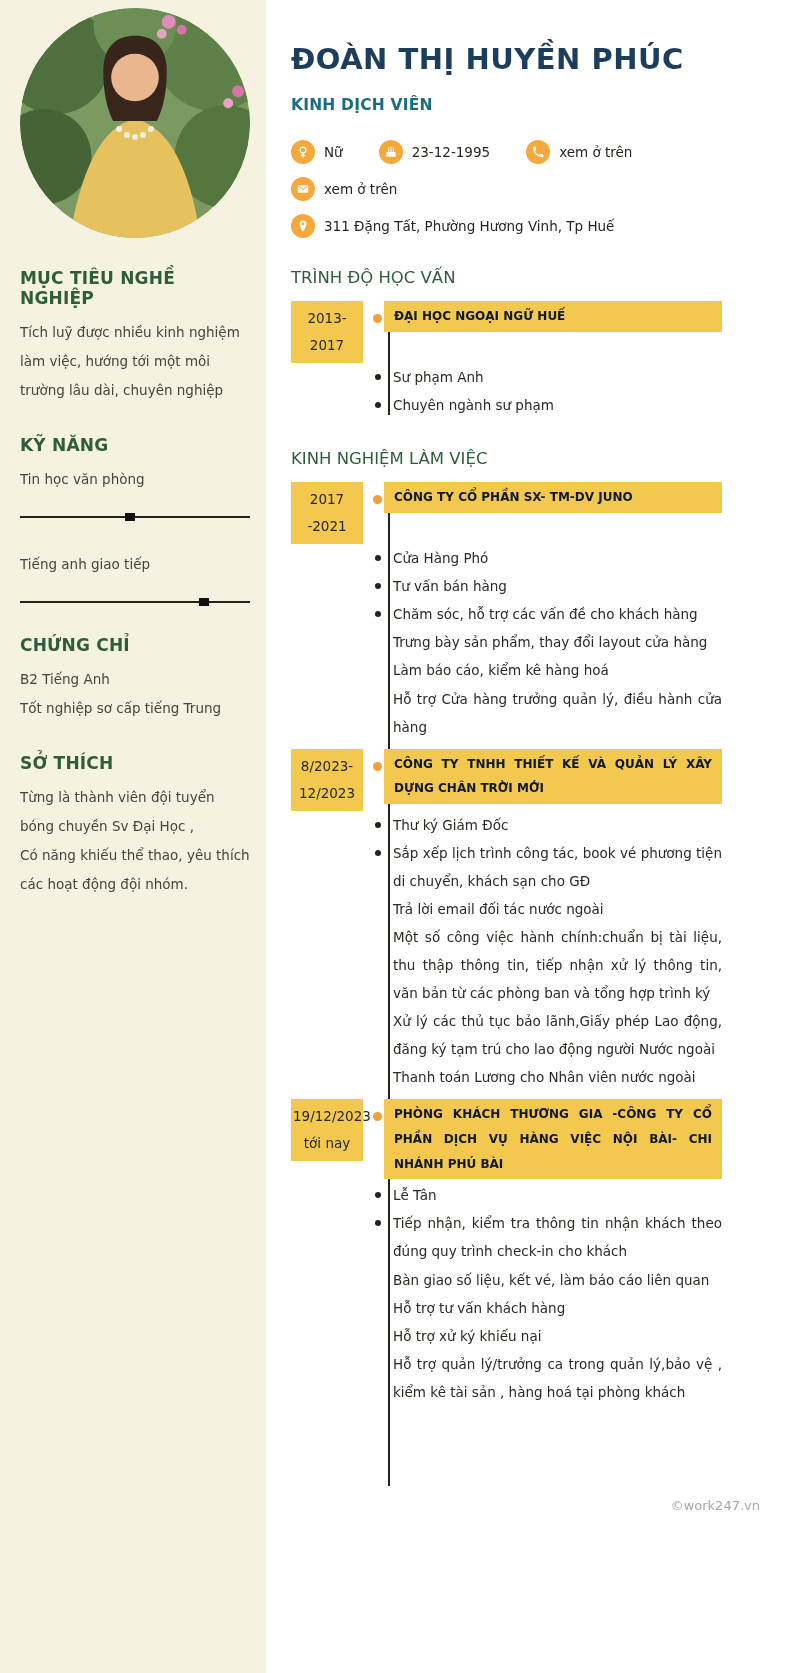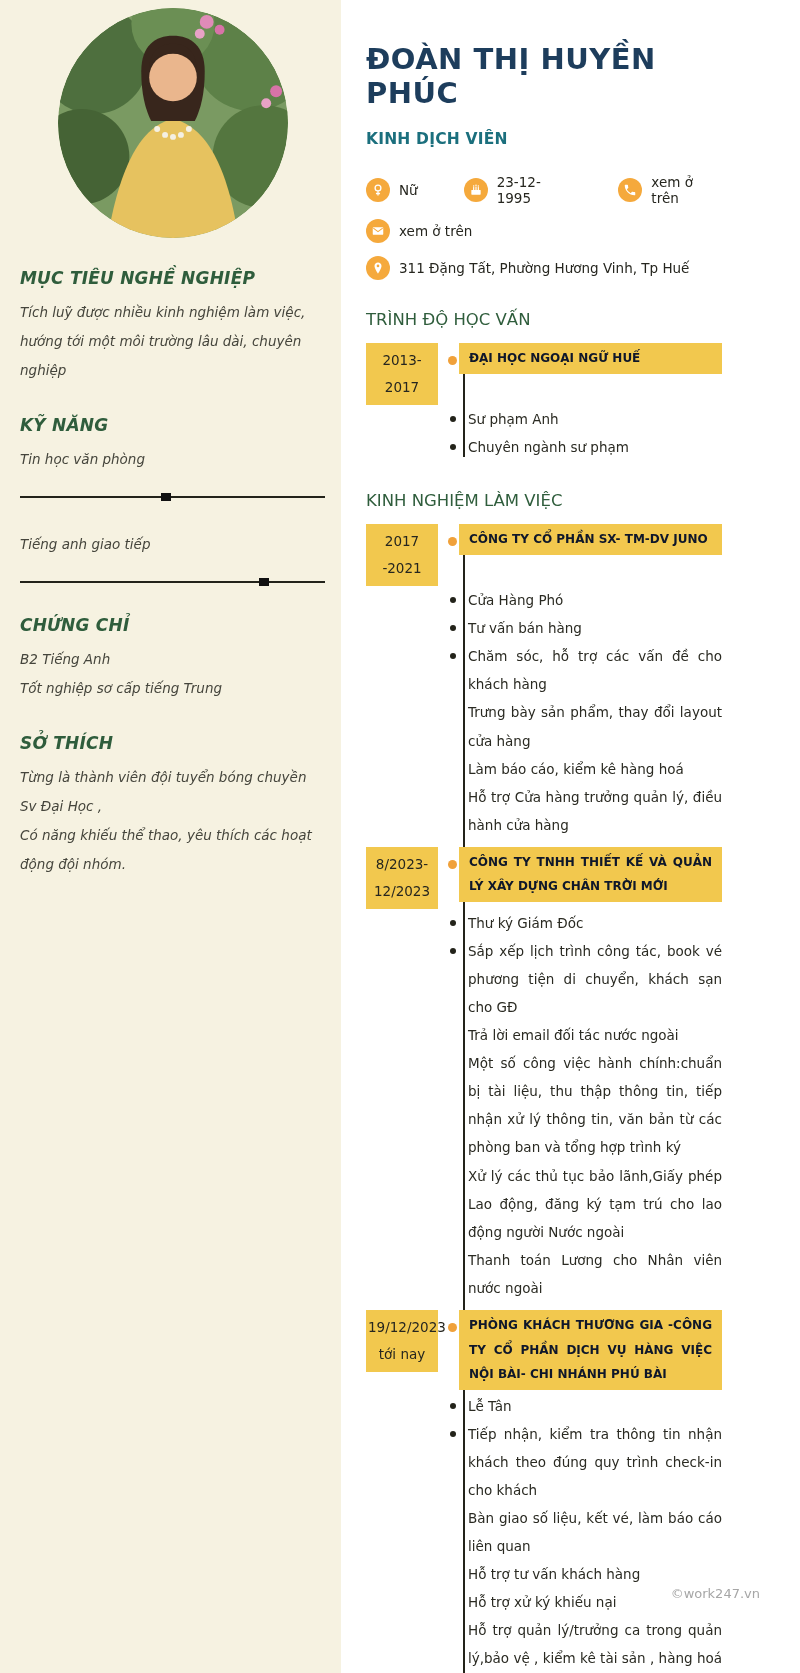--- a/index.html
+++ b/index.html
@@ -2,35 +2,35 @@
 <html><head>
 <meta charset="utf-8">
 <style>
   * { box-sizing: border-box; }
   html, body { margin: 0; padding: 0; }
   body { font-family: "DejaVu Sans", "Liberation Sans", sans-serif; background: #fff; }
 
   .page { width: 800px; height: 1673px; display: flex; background: #ffffff; position: relative; overflow: hidden; }
 
   
-  .sidebar { width: 341px; flex: none; background: #f6f2e1; padding: 8px 16px 20px 20px; font-style: italic; }
+  .sidebar { width: 266px; flex: none; background: #f6f2e1; padding: 8px 16px 20px 20px; }
   .photo { width: 230px; height: 230px; margin: 0 auto 6px auto; border-radius: 50%; overflow: hidden; display: block; }
   .photo svg { display: block; }
   .side-h { color: #2f5d3c; font-size: 17px; font-weight: bold; margin: 30px 0 10px 0; letter-spacing: .2px; }
   .side-text { font-size: 13.5px; color: #45453c; line-height: 2.15; margin: 0; }
   .skill-item { margin-bottom: 32px; }
   .skill-line { position: relative; height: 2px; background: #23231a; margin-top: 22px; }
   .skill-marker { position: absolute; top: -3px; width: 10px; height: 8px; background: #111; transform: translateX(-50%); }
 
   
   .main { flex: 1; padding: 42px 78px 8px 25px; position: relative; }
   .name { color: #1d3d5c; font-size: 29px; font-weight: bold; margin: 0 0 20px 0; letter-spacing: .5px; }
   .job-title { color: #1b6f7d; font-size: 15.5px; font-weight: bold; margin: 0 0 26px 0; letter-spacing: .2px; }
 
-  .contact-row { display: flex; gap: 46px; margin-bottom: 13px; }
+  .contact-row { display: flex; gap: 36px; margin-bottom: 13px; }
   .contact-item { display: flex; align-items: center; gap: 9px; font-size: 13.5px; color: #26261f; }
   .cicon { width: 24px; height: 24px; border-radius: 50%; background: #f5a93c; display: flex; align-items: center; justify-content: center; flex: none; }
   .cicon svg { width: 14px; height: 14px; display: block; }
 
   .section-h { color: #2f5d3c; font-size: 16.5px; font-weight: normal; margin: 30px 0 14px 0; }
 
   .timeline { position: relative; }
   .timeline::before { content: ""; position: absolute; left: 97px; top: 3px; bottom: 4px; width: 2px; background: #23231a; }
   .timeline.extended { padding-bottom: 72px; }
   .timeline.extended::before { bottom: 0; }
@@ -41,21 +41,21 @@
   .t-date.badge { background: #f2c84e; text-align: center; font-size: 13.5px; color: #26261f; padding: 4px 2px; line-height: 2.0; }
   .t-content { flex: 1; margin-left: 21px; position: relative; }
   .t-head { margin-bottom: 2px; }
   .t-title { background: #f2c84e; font-weight: bold; font-size: 12px; color: #0f172a; padding: 3px 10px; line-height: 2.05; text-align: justify; }
   .t-detail { font-size: 13.5px; color: #2a2a22; line-height: 2.08; }
   .t-detail .t-text { padding-left: 9px; text-align: justify; margin: 0; }
   .dot { position: absolute; border-radius: 50%; }
   .dot.gold { width: 9px; height: 9px; background: #f0a13a; left: -11px; top: 13px; }
   .dot.dark { width: 6px; height: 6px; background: #23231a; left: -9px; top: 11px; }
 
-  .watermark { position: absolute; right: 40px; top: 1586px; color: #a6a6a6; font-size: 13px; }
+  .watermark { position: absolute; right: 40px; top: 1498px; color: #a6a6a6; font-size: 13px; }
 </style>
 </head>
 <body>
 
 <div class="page">
 
   <aside class="sidebar">
 
     <span class="photo">
       <svg viewBox="0 0 232 232" width="230" height="230">

